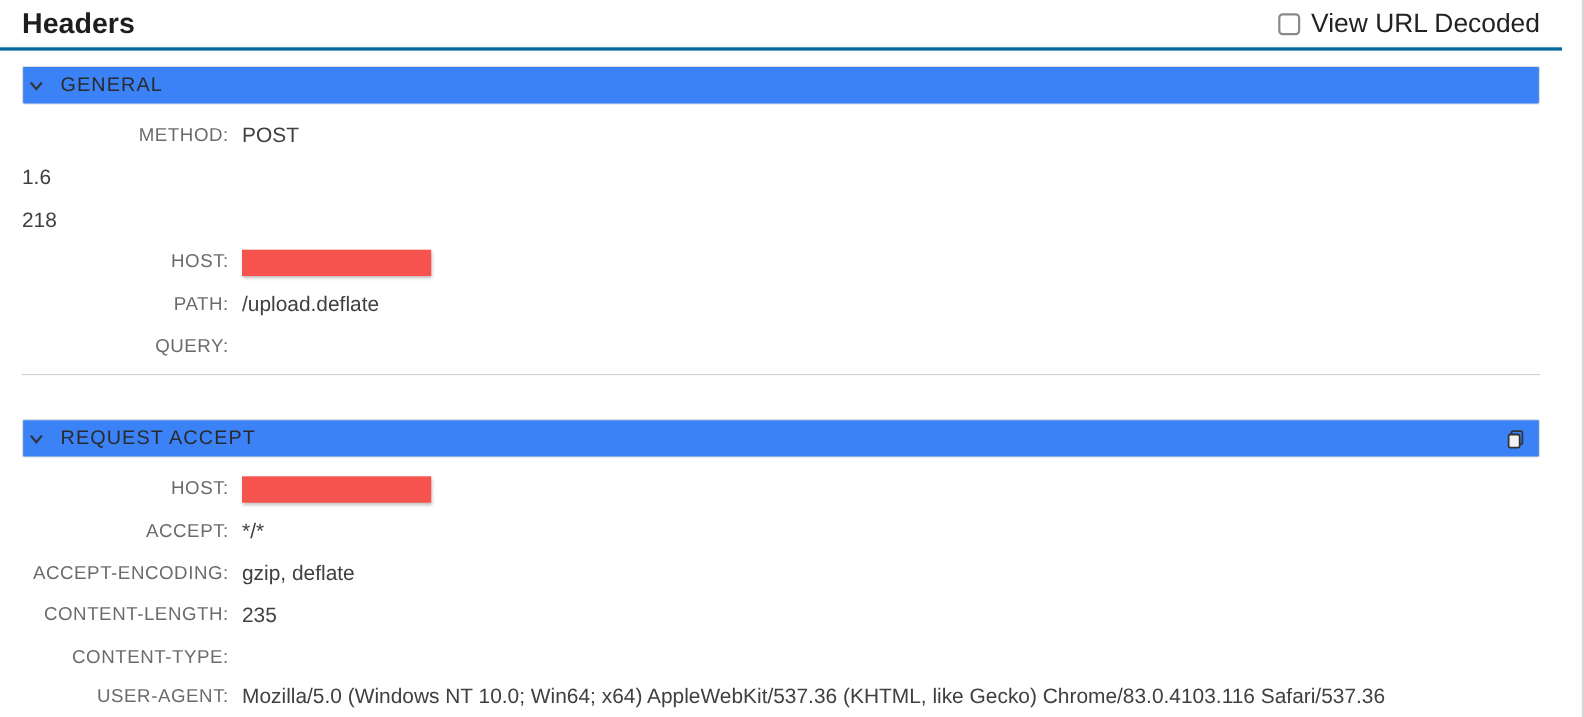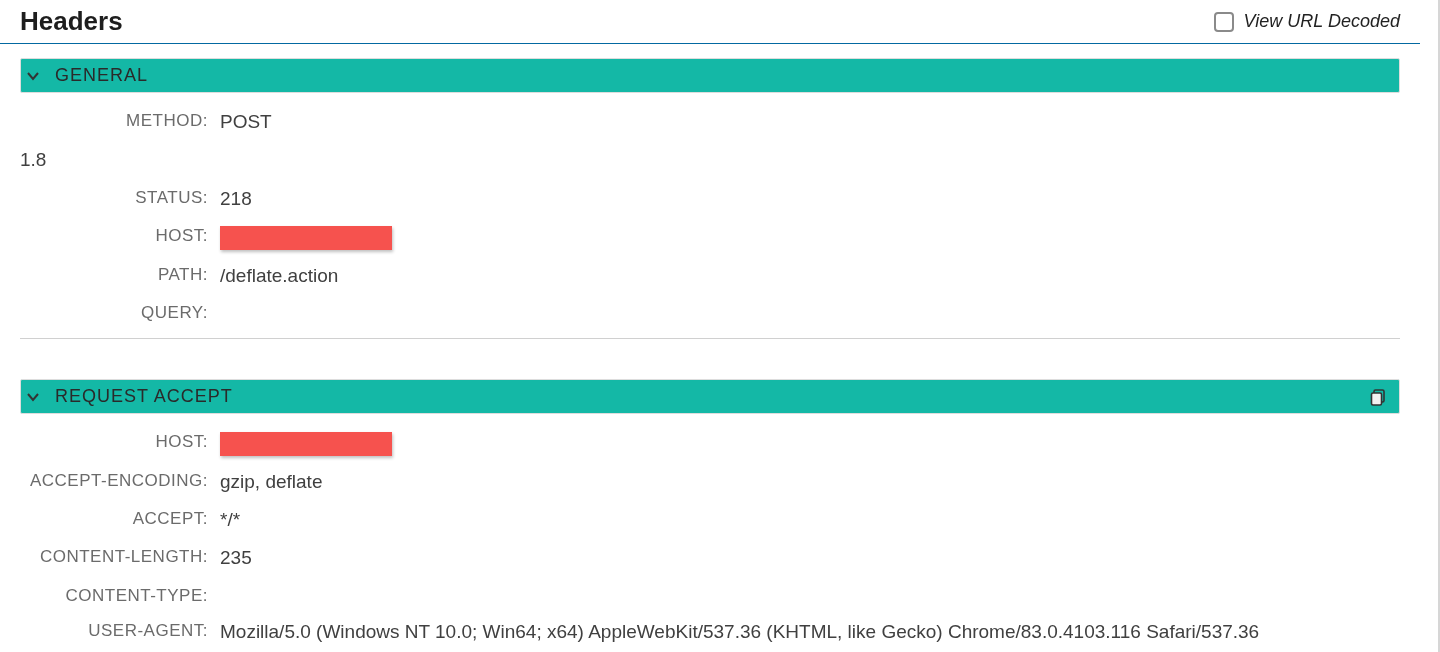--- a/index.html
+++ b/index.html
@@ -15,49 +15,48 @@
   }
   .panel {
     padding-right: 18px;
     border-right: 2px solid #d6d6d6;
   }
   .top-row {
     display: flex;
     align-items: center;
     justify-content: space-between;
     padding: 6px 20px 6px 20px;
-    border-bottom: 1px solid #0369a1;
+    border-bottom: 3px solid #0369a1;
   }
   .title {
     font-size: 26px;
     font-weight: 700;
     color: #1e1e1e;
   }
   .toggle-group {
     display: flex;
     align-items: center;
     gap: 10px;
-    font-size: 18px;
+    font-size: 24px;
     color: #222;
-    font-style: italic;
   }
   .checkbox {
     width: 20px;
     height: 20px;
     border: 2px solid #8a8a8a;
     border-radius: 4px;
     background: #fff;
   }
   .section-head {
     display: flex;
     align-items: center;
     gap: 14px;
     margin: 14px 20px 0 20px;
     padding: 6px 10px 6px 4px;
-    background: #14b8a6;
+    background: #3b82f6;
     border: 1px solid #ddd;
     border-radius: 2px;
     font-size: 18px;
     letter-spacing: 1px;
     color: #2a2a2a;
   }
   .section-head svg.chev { flex: 0 0 auto; }
   .section-head .spacer { flex: 1 1 auto; }
   .section-head svg.copy { flex: 0 0 auto; }
   .rows {
@@ -112,33 +111,32 @@
           <path d="M3 5 L8 11 L13 5" fill="none" stroke="#333" stroke-width="2"></path>
         </svg>
       <span>GENERAL</span>
     </div>
     <div class="rows">
       <div class="row">
         <div class="key">METHOD:</div>
         <div class="val">POST</div>
       </div>
       <div class="row">
-        <div class="val">1.8</div>
+        <div class="val">1.6</div>
       </div>
       <div class="row">
-        <div class="key">STATUS:</div>
         <div class="val">218</div>
       </div>
       <div class="row">
         <div class="key">HOST:</div>
         <div class="val"><span class="redact"></span></div>
       </div>
       <div class="row">
         <div class="key">PATH:</div>
-        <div class="val">/deflate.action</div>
+        <div class="val">/upload.deflate</div>
       </div>
       <div class="row">
         <div class="key">QUERY:</div>
       </div>
     </div>
 
     <div class="gap"></div>
 
     <div class="section-head">
       <svg class="chev" width="16" height="16" viewBox="0 0 16 16">
@@ -150,26 +148,26 @@
         <rect x="5" y="3" width="10" height="12" rx="1.5" fill="none" stroke="#333" stroke-width="1.6"></rect>
         <rect x="2.5" y="6" width="10" height="12" rx="1.5" fill="#f2f2f2" stroke="#333" stroke-width="1.6"></rect>
       </svg>
     </div>
     <div class="rows" style="border-bottom:none;">
       <div class="row">
         <div class="key">HOST:</div>
         <div class="val"><span class="redact"></span></div>
       </div>
       <div class="row">
+        <div class="key">ACCEPT:</div>
+        <div class="val">*/*</div>
+      </div>
+      <div class="row">
         <div class="key">ACCEPT-ENCODING:</div>
         <div class="val">gzip, deflate</div>
-      </div>
-      <div class="row">
-        <div class="key">ACCEPT:</div>
-        <div class="val">*/*</div>
       </div>
       <div class="row">
         <div class="key">CONTENT-LENGTH:</div>
         <div class="val">235</div>
       </div>
       <div class="row">
         <div class="key">CONTENT-TYPE:</div>
       </div>
       <div class="row">
         <div class="key">USER-AGENT:</div>

